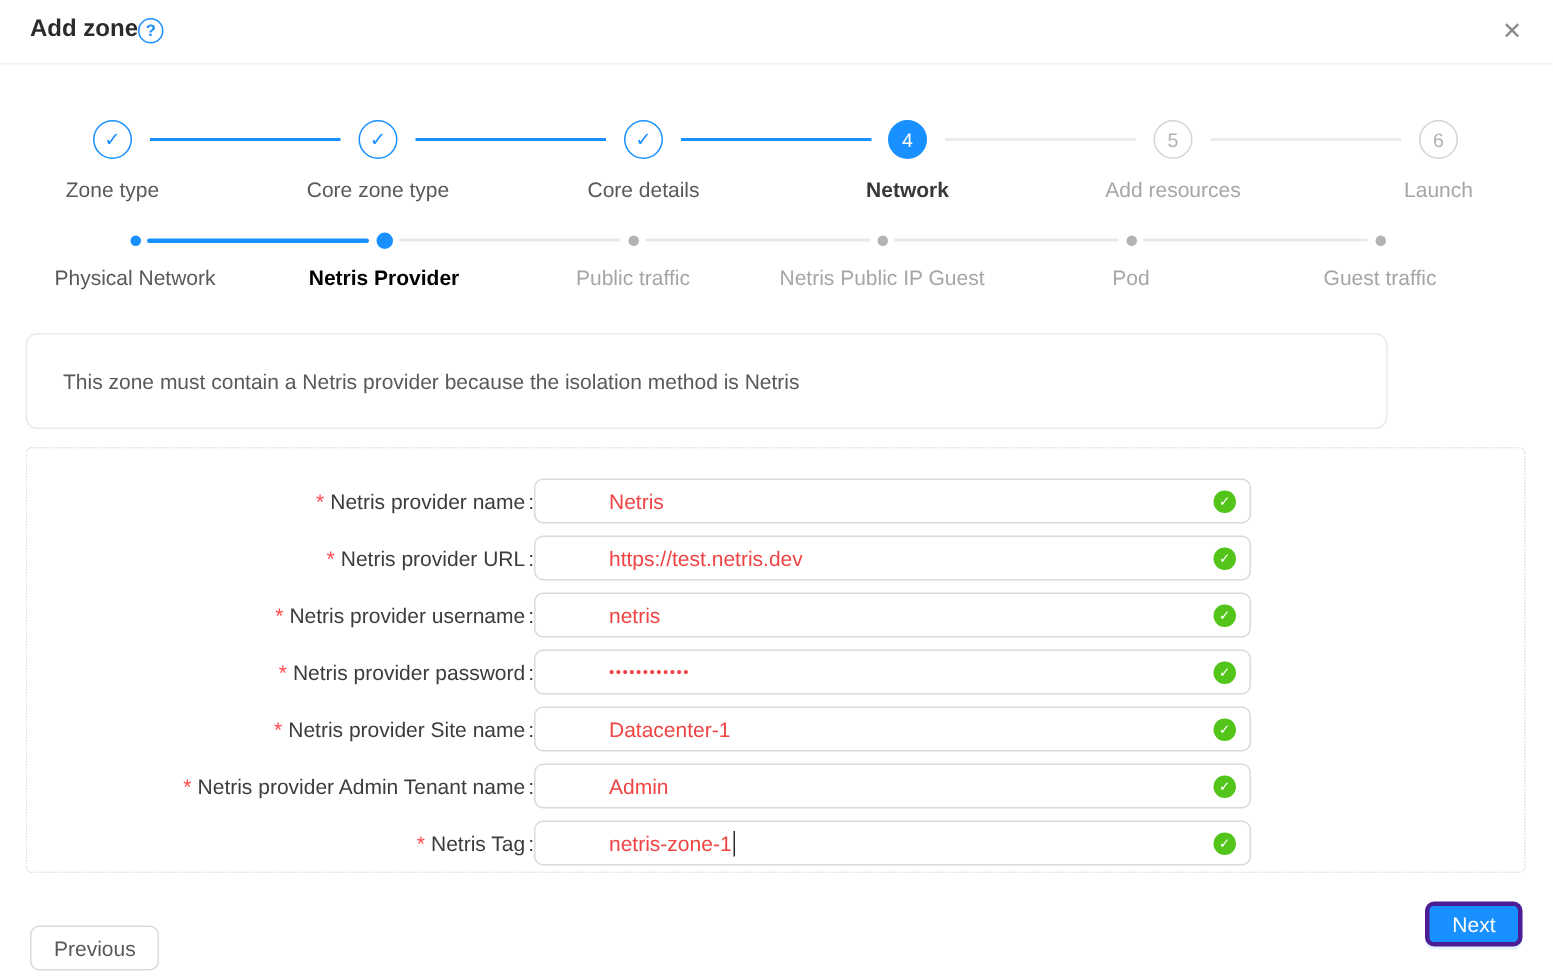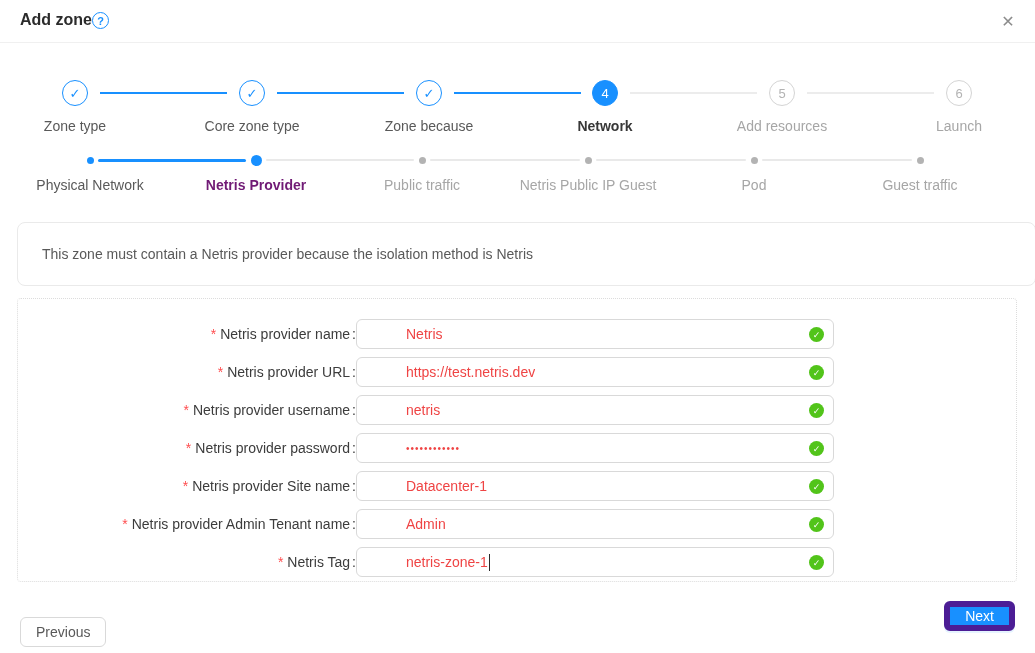--- a/index.html
+++ b/index.html
@@ -34,25 +34,25 @@
   
   .sdot { position:absolute; border-radius:50%; }
   .sdot.done { width:7px; height:7px; top:156.5px; background:#1890ff; }
   .sdot.active { width:11px; height:11px; top:154.5px; background:#1890ff; }
   .sdot.pending { width:7px; height:7px; top:156.5px; background:#b3b3b3; }
   .sline { position:absolute; }
   .sline.blue { top:158.5px; height:3px; background:#1890ff; border-radius:2px; }
   .sline.gray { top:159px; height:2px; background:#e9e9e9; border-radius:2px; }
   .sstep-label { position:absolute; top:177px; width:200px; text-align:center; font-size:14px; }
   .sstep-label.done { color:#595959; }
-  .sstep-label.active { color:#701a75; font-weight:700; }
+  .sstep-label.active { color:#000000; font-weight:700; }
   .sstep-label.pending { color:#a6a6a6; }
 
   
-  .notice { position:absolute; left:17px; top:222px; width:1019px; height:64px; border:1px solid #eaeaea;
+  .notice { position:absolute; left:17px; top:222px; width:908px; height:64px; border:1px solid #eaeaea;
             border-radius:8px; display:flex; align-items:center; padding:0 24px; }
   .notice-text { font-size:14px; color:#595959; }
 
   
   .form-box { position:absolute; left:17px; top:298px; width:1000px; height:284px;
               border:1px dotted #dcdcdc; border-radius:4px; }
   .form-row { position:absolute; left:0; width:1000px; height:30px; }
   .form-label { position:absolute; right:662px; top:0; height:30px; display:flex; align-items:center;
                 font-size:14px; color:#3c3c3c; white-space:nowrap; }
   .req { color:#ff4d4f; margin-right:4px; font-size:14px; }
@@ -64,21 +64,21 @@
   .input-box.focused { border-color:#d9d9d9;text-align:center; }
   .caret { display:inline-block; width:1.5px; height:17px; background:#2b2b2b; margin-left:1px; }
   .check-badge { position:absolute; right:9px; top:7px; width:15px; height:15px; border-radius:50%;
                  background:#52c41a; color:#fff; font-size:9px; display:flex; align-items:center;
                  justify-content:center; font-weight:700; }
 
   
   .btn { position:absolute; top:601px; height:30px; border-radius:6px; font-size:14px; display:flex;
          align-items:center; justify-content:center; cursor:pointer; }
   .btn-previous { left:20px; padding:0 15px; background:#fff; border:1px solid #d9d9d9; color:#595959;margin-top:16px; }
-  .btn-next { right:20px; padding:0 15px; background:#1890ff; border:6px solid #4c1d95; color:#fff;
+  .btn-next { right:20px; padding:0 15px; background:#1890ff; border:3px solid #4c1d95; color:#fff;
               box-shadow:0 2px 0 rgba(5,145,255,.1);margin-left:16px; }
 </style>
 </head>
 <body>
 
 <div class="canvas">
 
   <div class="hdr-title">Add zone</div>
   <div class="help-icon">
       <span>?</span>
@@ -103,21 +103,21 @@
   <div class="mstep done" style="left:172px;">
     <div class="circle">
         <span>✓</span>
       </div>
     <div class="mlabel">Core zone type</div>
   </div>
   <div class="mstep done" style="left:349px;">
     <div class="circle">
         <span>✓</span>
       </div>
-    <div class="mlabel">Zone because</div>
+    <div class="mlabel">Core details</div>
   </div>
   <div class="mstep active" style="left:525px;">
     <div class="circle">4</div>
     <div class="mlabel">Network</div>
   </div>
   <div class="mstep pending" style="left:702px;">
     <div class="circle">5</div>
     <div class="mlabel">Add resources</div>
   </div>
   <div class="mstep pending" style="left:879px;">

